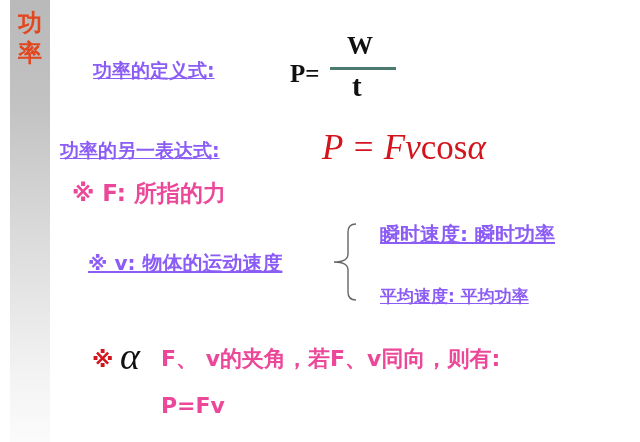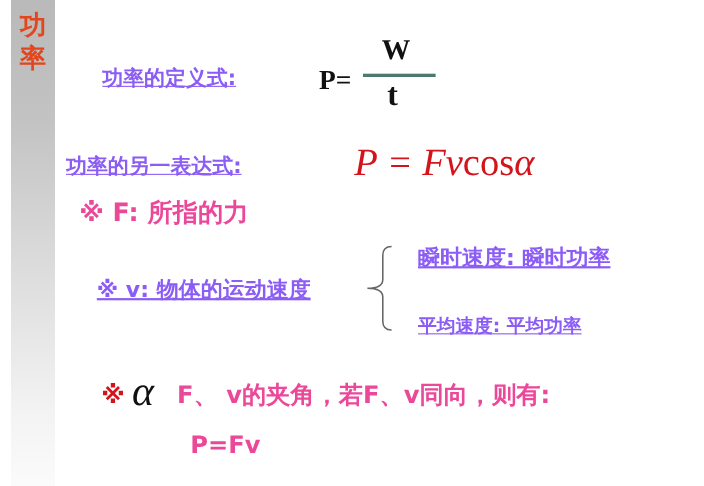--- a/index.html
+++ b/index.html
@@ -35,21 +35,21 @@
 
     .f-note { left:72px; top:178px; font-size:23px; }
     .v-note { left:88px; top:250px; font-size:20px; }
     .brace { left:330px; top:222px; width:30px; height:80px; }
     .inst { left:380px; top:221px; font-size:20px; }
     .avg { left:380px; top:285px; font-size:17px; }
 
     .alpha-note-mark { left:92px; top:347px; font-size:22px; color:#d4141c; }
     .alpha-sym { left:120px; top:334px; font-size:38px; font-style:italic; font-family:"Liberation Serif", serif; color:#111; }
     .alpha-note { left:161px; top:344px; font-size:22px; }
-    .pfv { left:173px; top:393px; font-size:22px; }
+    .pfv { left:161px; top:393px; font-size:22px; }
   </style>
 </head>
 <body>
 
 <div class="sidebar">
   <div class="sidebar-title">
     <div>功</div>
     <div>率</div>
   </div>
 </div>

